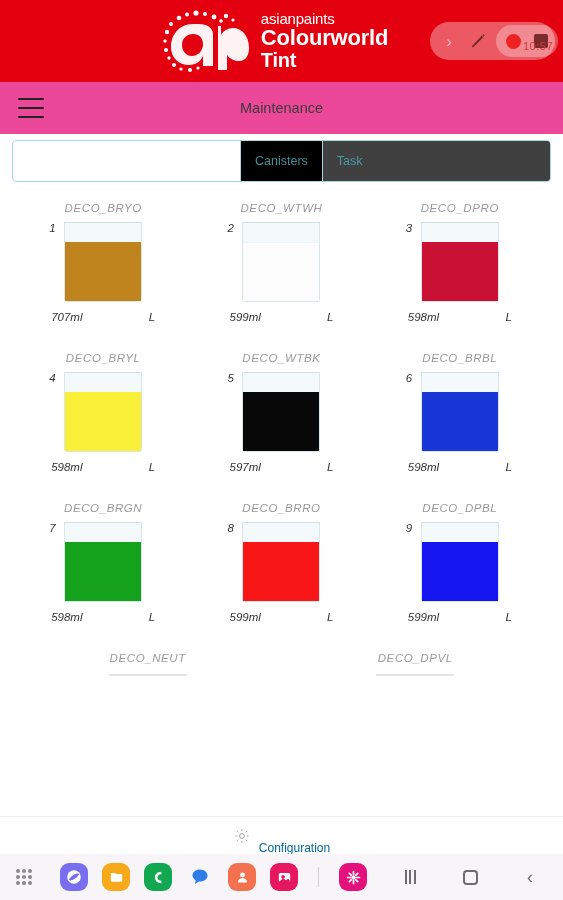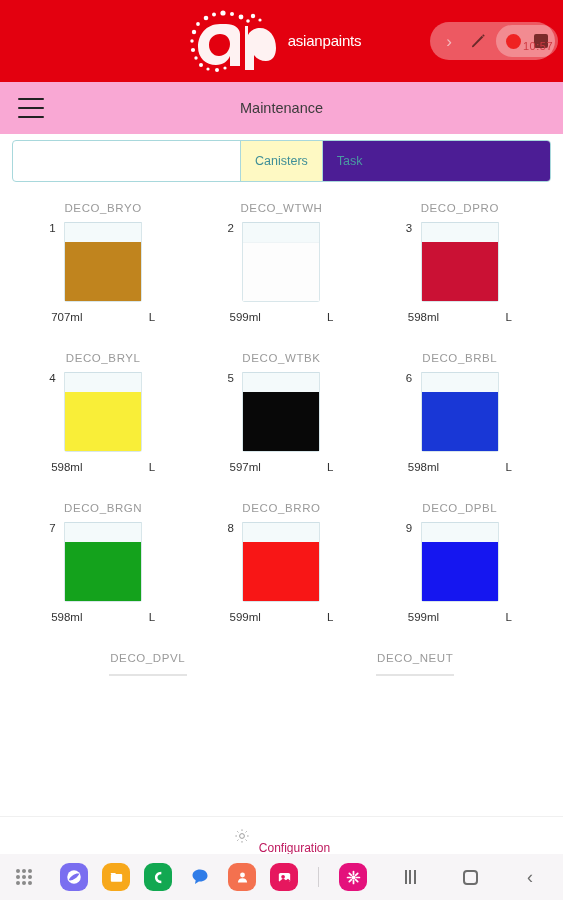--- a/index.html
+++ b/index.html
@@ -88,21 +88,21 @@
     letter-spacing: 0.5px;
   }
 
   
   .title-bar {
     height: 52px;
     display: flex;
     align-items: center;
     position: relative;
     flex: 0 0 auto;
-    background: #f9a8d4;
+    background: #ec4899;
   }
   .hamburger {
     position: absolute;
     left: 18px;
     width: 26px; height: 20px;
     display: flex; flex-direction: column; justify-content: space-between;
     cursor: pointer;
   }
   .hamburger i { display:block; height: 2.4px; background: #222; border-radius: 1px; }
   .page-title {
@@ -122,45 +122,46 @@
     overflow: hidden;
     background: #fff;
   }
   .tab-spacer { flex: 0 0 228px; border-right: 1px solid #a8d8dc; }
   .tab {
     display: flex;
     align-items: center;
     padding: 0 14px;
     font-size: 12.5px;
     color: #4a9aa2;
-    background: #4c1d95;
+    background: #404040;
     border-right: 1px solid #a8d8dc;
     cursor: pointer;
     white-space: nowrap;
   }
-  .tab.active { background: #fef9c3; color: #3f8f98; }
+  .tab.active { background: #000000; color: #3f8f98; }
   .tab.last { border-right: none; flex: 1 1 auto; }
 
   
   .grid {
     flex: 1 1 auto;
     padding: 2px 14px 0;
     overflow: hidden;
     position: relative;
   }
   .row {
     display: flex;
     height: 150px;
   }
   .cell {
     flex: 1 1 33.333%;
     display: flex;
     flex-direction: column;
     align-items: center;
     position: relative;
+    font-style: italic;
   }
   .cell-name {
     font-size: 11.5px;
     color: #9a9a9a;
     letter-spacing: 0.6px;
     margin-top: 8px;
     margin-bottom: 6px;
     height: 14px;
   }
   .can-holder {
@@ -226,21 +227,21 @@
   .config-bar {
     flex: 0 0 auto;
     height: 38px;
     display: flex;
     align-items: center;
     justify-content: center;
     gap: 8px;
     cursor: pointer;
     border-top: 1px solid #f0f0f0;
   }
-  .config-label { font-size: 12px; color: #be185d; margin-top: 24px; }
+  .config-label { font-size: 12px; color: #0369a1; margin-top: 24px; }
 
   
   .taskbar {
     flex: 0 0 auto;
     height: 46px;
     background: #f7f5f7;
     display: flex;
     align-items: center;
     padding: 0 16px;
   }
@@ -308,20 +309,22 @@
             <circle cx="3" cy="40" r="2.1"></circle>
           <circle cx="6" cy="48" r="1.7"></circle>
             <circle cx="11" cy="55" r="2"></circle>
             <circle cx="18" cy="59" r="1.6"></circle>
           <circle cx="27" cy="60" r="2"></circle>
             <circle cx="35" cy="58" r="1.6"></circle>
         </g>
       </svg>
       <div class="brand-text">
         <div class="l1">asianpaints</div>
+        <div class="l2">Colourworld</div>
+        <div class="l3">Tint</div>
       </div>
     </div>
 
     <div class="rec-pill">
       <div class="slot">
         <span class="rec-chevron">›</span>
       </div>
       <div class="slot">
         <svg width="18" height="18" viewBox="0 0 24 24">
           <path d="M4 18.5 L4.2 20.3 L6 20 L19 7 L17 5 Z" fill="#6b2a2a"></path>
@@ -488,29 +491,29 @@
         </div>
         <div class="can-foot">
           <span>599ml</span>
           <span class="unit">L</span>
         </div>
       </div>
     </div>
 
     <div class="row">
       <div class="cell empty">
-        <div class="cell-name">DECO_DPVL</div>
+        <div class="cell-name">DECO_NEUT</div>
         <div class="can-holder">
           <div class="can-empty">
             <div class="lid"></div>
           </div>
         </div>
       </div>
       <div class="cell empty">
-        <div class="cell-name">DECO_NEUT</div>
+        <div class="cell-name">DECO_DPVL</div>
         <div class="can-holder">
           <div class="can-empty">
             <div class="lid"></div>
           </div>
         </div>
       </div>
     </div>
 
   </div>
 

